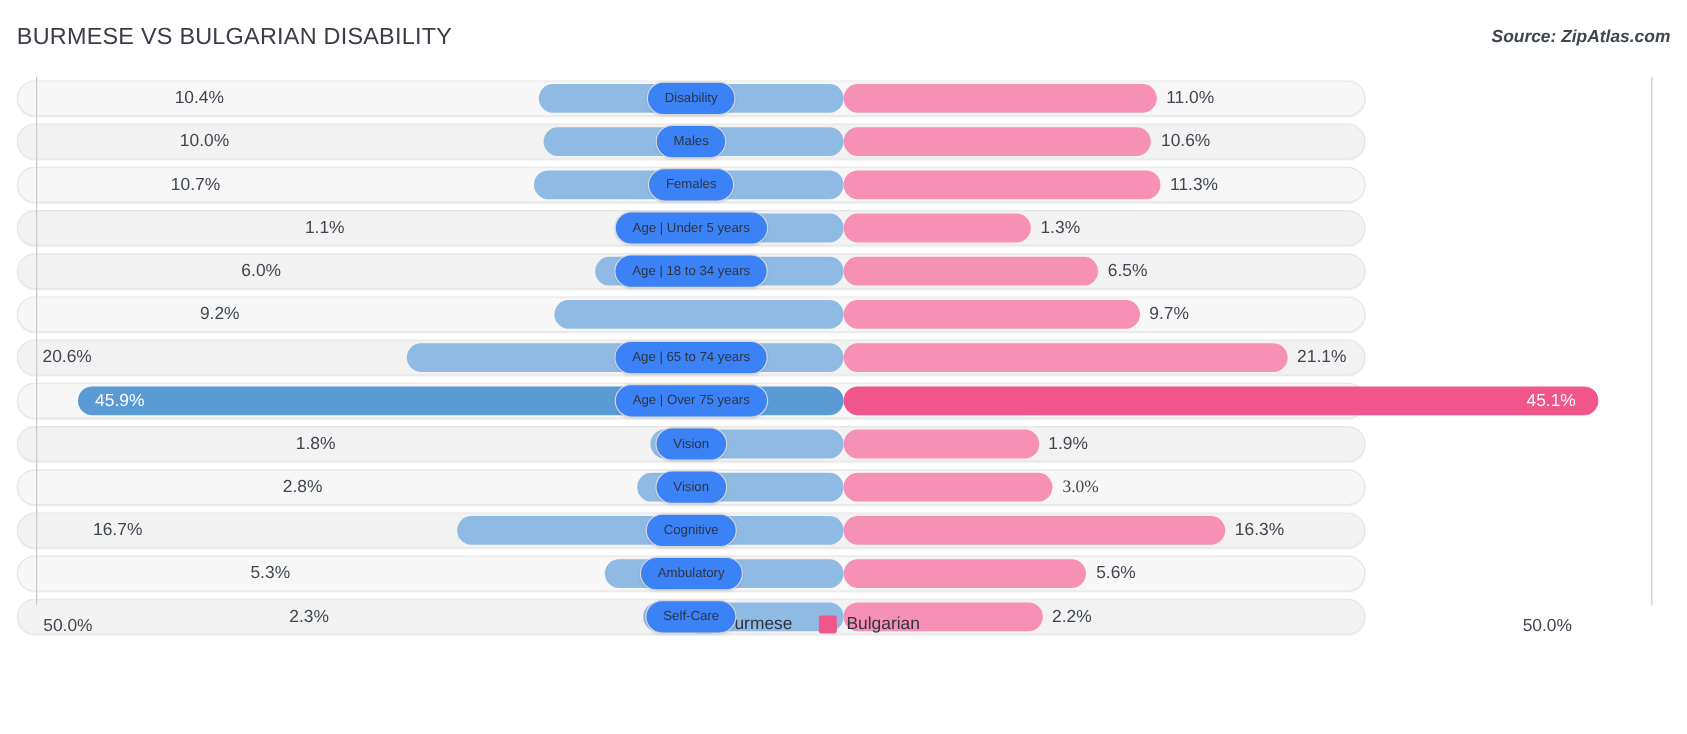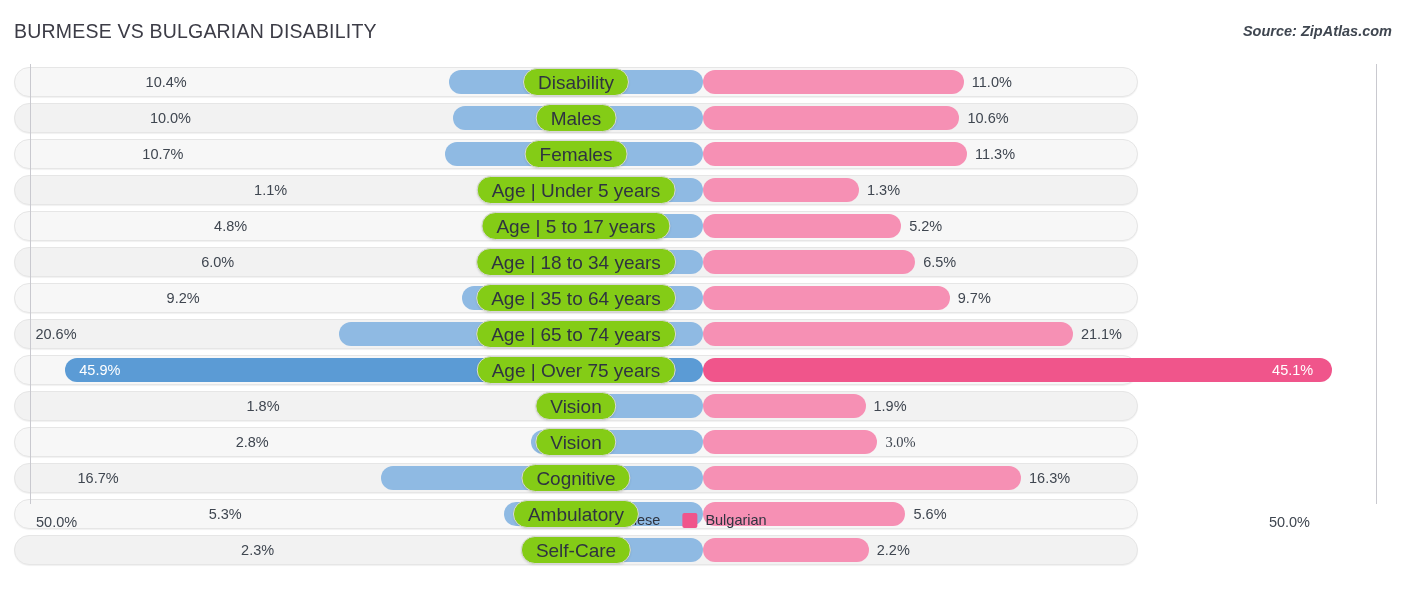--- a/index.html
+++ b/index.html
@@ -99,24 +99,24 @@
   .row.hi .val { color: #ffffff; }
 
   .cat {
     position: absolute;
     top: 4px;
     left: 50%;
     transform: translateX(-50%);
     height: 28px;
     line-height: 27px;
     padding: 0 14px;
-    background: #84cc16;
+    background: #3b82f6;
     border: 1px solid #d8d8d8;
     border-radius: 14px;
-    font-size: 19px;
+    font-size: 11px;
     color: #2f3440;
     white-space: nowrap;
     z-index: 4;
     box-shadow: 0 1px 2px rgba(0,0,0,0.10);
   }
 
   
   .footer {
     position: absolute;
     left: 0; top: 440px;
@@ -194,43 +194,34 @@
           <div class="cat">Females</div>
         </div>
         <div class="row alt">
           <div class="track"></div>
           <div class="bar bar-left" style="left: 549.12px; width: 153.88px;"></div>
           <div class="bar bar-right" style="left: 703px; width: 156.04px;"></div>
           <div class="val val-left" style="right: 864.88px;">1.1%</div>
           <div class="val val-right" style="left: 867.04px;">1.3%</div>
           <div class="cat">Age | Under 5 years</div>
         </div>
-        <div class="row">
-          <div class="track"></div>
-          <div class="bar bar-left" style="left: 509.16px; width: 193.84px;"></div>
-          <div class="bar bar-right" style="left: 703px; width: 198.16px;"></div>
-          <div class="val val-left" style="right: 904.84px;">4.8%</div>
-          <div class="val val-right" style="left: 909.16px;">5.2%</div>
-          <div class="cat">Age | 5 to 17 years</div>
-        </div>
         <div class="row alt">
           <div class="track"></div>
           <div class="bar bar-left" style="left: 496.2px; width: 206.8px;"></div>
           <div class="bar bar-right" style="left: 703px; width: 212.2px;"></div>
           <div class="val val-left" style="right: 917.8px;">6.0%</div>
           <div class="val val-right" style="left: 923.2px;">6.5%</div>
           <div class="cat">Age | 18 to 34 years</div>
         </div>
         <div class="row">
           <div class="track"></div>
           <div class="bar bar-left" style="left: 461.64px; width: 241.36px;"></div>
           <div class="bar bar-right" style="left: 703px; width: 246.76px;"></div>
           <div class="val val-left" style="right: 952.36px;">9.2%</div>
           <div class="val val-right" style="left: 957.76px;">9.7%</div>
-          <div class="cat">Age | 35 to 64 years</div>
         </div>
         <div class="row alt">
           <div class="track"></div>
           <div class="bar bar-left" style="left: 338.52px; width: 364.48px;"></div>
           <div class="bar bar-right" style="left: 703px; width: 369.88px;"></div>
           <div class="val val-left" style="right: 1075.48px;">20.6%</div>
           <div class="val val-right" style="left: 1080.88px;">21.1%</div>
           <div class="cat">Age | 65 to 74 years</div>
         </div>
         <div class="row hi">

